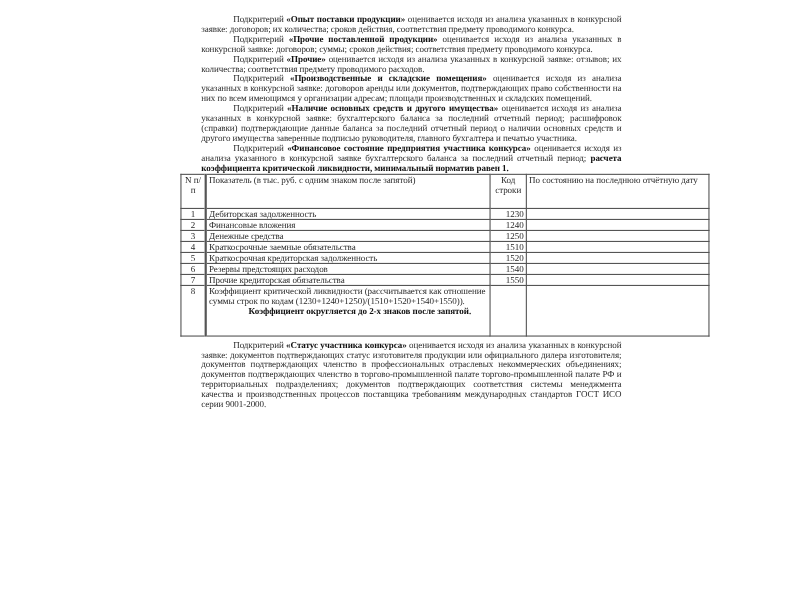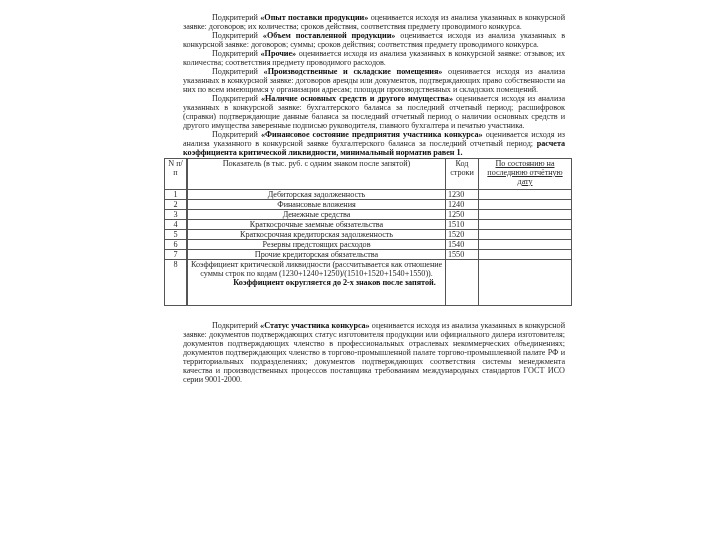--- a/index.html
+++ b/index.html
@@ -6,48 +6,48 @@
   body { width: 720px; height: 540px; overflow: hidden; position: relative; }
   #page {
     position: absolute; left: 183px; top: 13px; width: 382px;
     font-family: "Liberation Serif", "DejaVu Serif", serif;
     font-size: 8.2px; line-height: 9px; color: #2a2a2a;
     letter-spacing: -0.05px;
   }
   .para { margin: 0; text-align: justify; text-indent: 29px; }
   .para b { color: #111; }
   table.fin {
-    position: relative; left: -19px; width: 408px;
-    border-collapse: collapse; margin: 1px 0 15px 0;
+    position: relative; left: -19px; width: 481px;
+    border-collapse: collapse; margin: 1px 0 3px 0;
     font-size: 8.2px; line-height: 9px;
   }
   table.fin td, table.fin th {
     border: 1px solid #555; padding: 0 2px; vertical-align: top;
-    font-weight: normal; text-align: center; color: #2a2a2a;
+    font-weight: normal; text-align: left; color: #2a2a2a;
   }
   table.fin th { height: 30px; }
   table.fin td { height: 9px; }
   table.fin .c-num { width: 17px; text-align: center; }
   table.fin .c-ind { width: 253px; border-left: 2px solid #555; }
-  table.fin .c-code { width: 28px; }
-  table.fin .c-val { width: auto; text-decoration: underline; }
-  table.fin td.c-code { text-align: left; }
+  table.fin .c-code { width: 28px; text-align: center; }
+  table.fin .c-val { width: auto; }
+  table.fin td.c-code { text-align: right; }
   table.fin tr.row-8 td { height: 45px; }
 </style>
 </head>
 <body>
 
 <div id="page">
 
   <p class="para">
     <span>Подкритерий </span><b>«Опыт поставки продукции»</b><span> оценивается исходя из анализа указанных в конкурсной заявке: договоров; их количества; сроков действия, соответствия предмету проводимого конкурса.</span>
   </p>
 
   <p class="para">
-    <span>Подкритерий </span><b>«Объем поставленной продукции»</b><span> оценивается исходя из анализа указанных в конкурсной заявке: договоров; суммы; сроков действия; соответствия предмету проводимого конкурса.</span>
+    <span>Подкритерий </span><b>«Прочие поставленной продукции»</b><span> оценивается исходя из анализа указанных в конкурсной заявке: договоров; суммы; сроков действия; соответствия предмету проводимого конкурса.</span>
   </p>
 
   <p class="para">
     <span>Подкритерий </span><b>«Прочие»</b><span> оценивается исходя из анализа указанных в конкурсной заявке: отзывов; их количества; соответствия предмету проводимого расходов.</span>
   </p>
 
   <p class="para">
     <span>Подкритерий </span><b>«Производственные и складские помещения»</b><span> оценивается исходя из анализа указанных в конкурсной заявке: договоров аренды или документов, подтверждающих право собственности на них по всем имеющимся у организации адресам; площади производственных и складских помещений.</span>
   </p>
 

